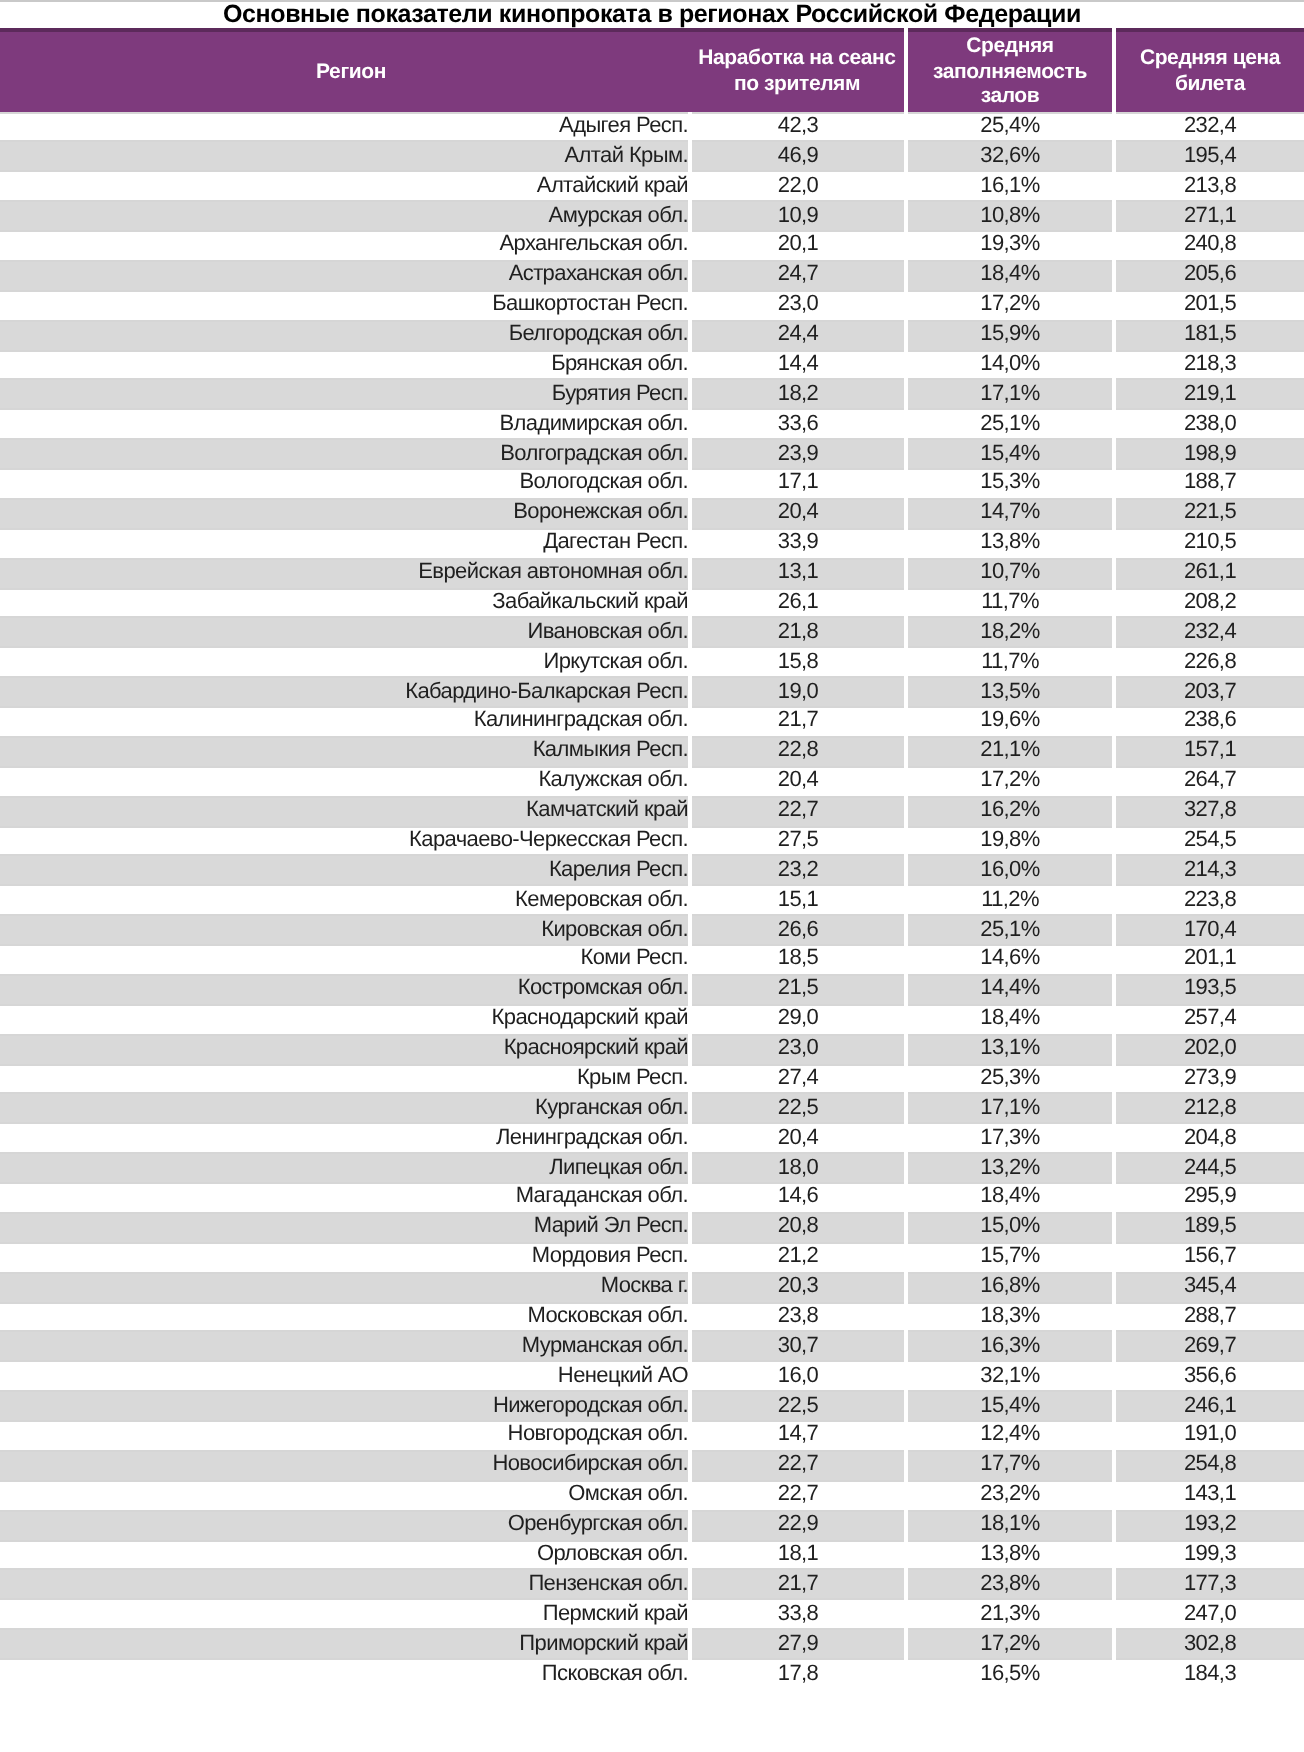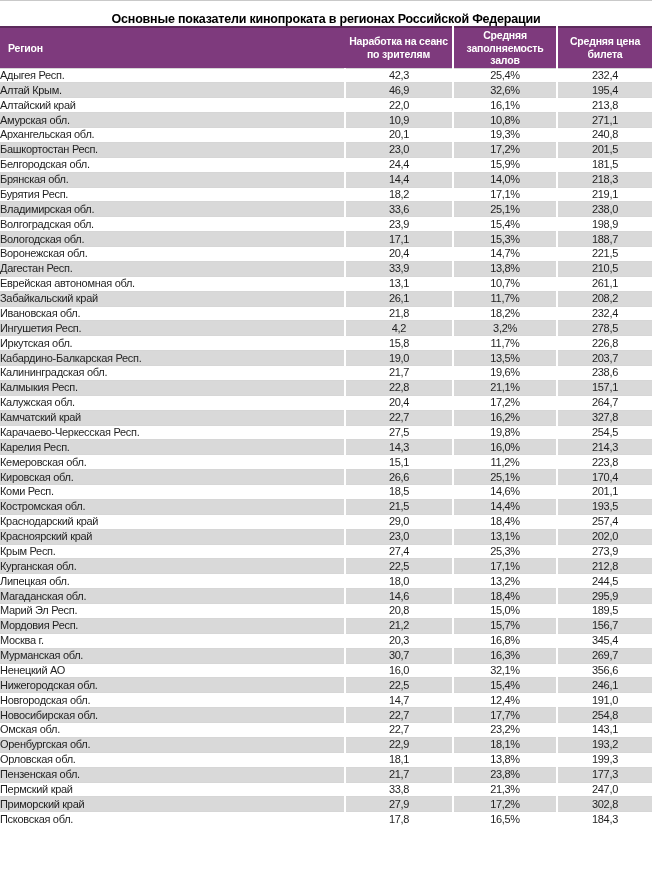--- a/index.html
+++ b/index.html
@@ -8,50 +8,49 @@
     width: 652px; height: 876px; overflow: hidden;
     font-family: "Liberation Sans", "DejaVu Sans", sans-serif;
     color: #1f1f1f;
   }
   .page { width: 652px; height: 876px; border-top: 1px solid #c9c9c9; }
   .title {
     height: 13px; line-height: 13px;
     text-align: center; font-weight: bold; font-size: 12.5px;
     color: #000000; letter-spacing: -0.2px;
     white-space: nowrap;
-    margin-top: 12px;
   }
   table.regions {
     width: 652px; border-collapse: collapse; table-layout: fixed;
     border-top: 2px solid #5c2a5b;
   }
   col.c-region { width: 345px; }
   col.c-att    { width: 108px; }
   col.c-occ    { width: 104px; }
   col.c-price  { width: 95px; }
 
   thead th {
     background: #7e3a7d; color: #ffffff;
     font-weight: bold; font-size: 10.5px; line-height: 12.5px;
     height: 41px; vertical-align: middle; text-align: center;
     padding: 1px 2px; letter-spacing: -0.2px;
   }
-  thead th.h-region { text-align: left; padding-left: 8px; }
+  thead th.h-region { text-align: center; padding-left: 8px; }
   thead th.sep { border-left: 2px solid #ffffff; }
 
   tbody tr { height: 14.89px; }
   tbody tr:nth-child(even) td { background: #d9d9d9; }
   tbody td {
     font-size: 11px; line-height: 13px;
     border-top: 1px solid #d6d6d6;
     padding: 0; vertical-align: middle;
     letter-spacing: -0.3px;
     white-space: nowrap; overflow: hidden;
   }
-  tbody td.region { text-align: left; padding-left: 0; }
+  tbody td.region { text-align: right; padding-left: 16px; }
   tbody td.num { text-align: center; border-left: 2px solid #ffffff; }
 </style>
 </head>
 <body>
 
 <div class="page">
   <div class="title">Основные показатели кинопроката в регионах Российской Федерации</div>
   <table class="regions">
     <colgroup>
       <col class="c-region">
@@ -92,20 +91,26 @@
           <td class="num">10,8%</td>
           <td class="num">271,1</td>
         </tr>
         <tr>
           <td class="region">Архангельская обл.</td>
           <td class="num">20,1</td>
           <td class="num">19,3%</td>
           <td class="num">240,8</td>
         </tr>
         <tr>
+          <td class="region">Астраханская обл.</td>
+          <td class="num">24,7</td>
+          <td class="num">18,4%</td>
+          <td class="num">205,6</td>
+        </tr>
+        <tr>
           <td class="region">Башкортостан Респ.</td>
           <td class="num">23,0</td>
           <td class="num">17,2%</td>
           <td class="num">201,5</td>
         </tr>
         <tr>
           <td class="region">Белгородская обл.</td>
           <td class="num">24,4</td>
           <td class="num">15,9%</td>
           <td class="num">181,5</td>
@@ -164,26 +169,20 @@
           <td class="num">11,7%</td>
           <td class="num">208,2</td>
         </tr>
         <tr>
           <td class="region">Ивановская обл.</td>
           <td class="num">21,8</td>
           <td class="num">18,2%</td>
           <td class="num">232,4</td>
         </tr>
         <tr>
-          <td class="region">Ингушетия Респ.</td>
-          <td class="num">4,2</td>
-          <td class="num">3,2%</td>
-          <td class="num">278,5</td>
-        </tr>
-        <tr>
           <td class="region">Иркутская обл.</td>
           <td class="num">15,8</td>
           <td class="num">11,7%</td>
           <td class="num">226,8</td>
         </tr>
         <tr>
           <td class="region">Кабардино-Балкарская Респ.</td>
           <td class="num">19,0</td>
           <td class="num">13,5%</td>
           <td class="num">203,7</td>
@@ -213,21 +212,21 @@
           <td class="num">327,8</td>
         </tr>
         <tr>
           <td class="region">Карачаево-Черкесская Респ.</td>
           <td class="num">27,5</td>
           <td class="num">19,8%</td>
           <td class="num">254,5</td>
         </tr>
         <tr>
           <td class="region">Карелия Респ.</td>
-          <td class="num">14,3</td>
+          <td class="num">23,2</td>
           <td class="num">16,0%</td>
           <td class="num">214,3</td>
         </tr>
         <tr>
           <td class="region">Кемеровская обл.</td>
           <td class="num">15,1</td>
           <td class="num">11,2%</td>
           <td class="num">223,8</td>
         </tr>
         <tr>
@@ -266,20 +265,26 @@
           <td class="num">25,3%</td>
           <td class="num">273,9</td>
         </tr>
         <tr>
           <td class="region">Курганская обл.</td>
           <td class="num">22,5</td>
           <td class="num">17,1%</td>
           <td class="num">212,8</td>
         </tr>
         <tr>
+          <td class="region">Ленинградская обл.</td>
+          <td class="num">20,4</td>
+          <td class="num">17,3%</td>
+          <td class="num">204,8</td>
+        </tr>
+        <tr>
           <td class="region">Липецкая обл.</td>
           <td class="num">18,0</td>
           <td class="num">13,2%</td>
           <td class="num">244,5</td>
         </tr>
         <tr>
           <td class="region">Магаданская обл.</td>
           <td class="num">14,6</td>
           <td class="num">18,4%</td>
           <td class="num">295,9</td>
@@ -294,20 +299,26 @@
           <td class="region">Мордовия Респ.</td>
           <td class="num">21,2</td>
           <td class="num">15,7%</td>
           <td class="num">156,7</td>
         </tr>
         <tr>
           <td class="region">Москва г.</td>
           <td class="num">20,3</td>
           <td class="num">16,8%</td>
           <td class="num">345,4</td>
+        </tr>
+        <tr>
+          <td class="region">Московская обл.</td>
+          <td class="num">23,8</td>
+          <td class="num">18,3%</td>
+          <td class="num">288,7</td>
         </tr>
         <tr>
           <td class="region">Мурманская обл.</td>
           <td class="num">30,7</td>
           <td class="num">16,3%</td>
           <td class="num">269,7</td>
         </tr>
         <tr>
           <td class="region">Ненецкий АО</td>
           <td class="num">16,0</td>

